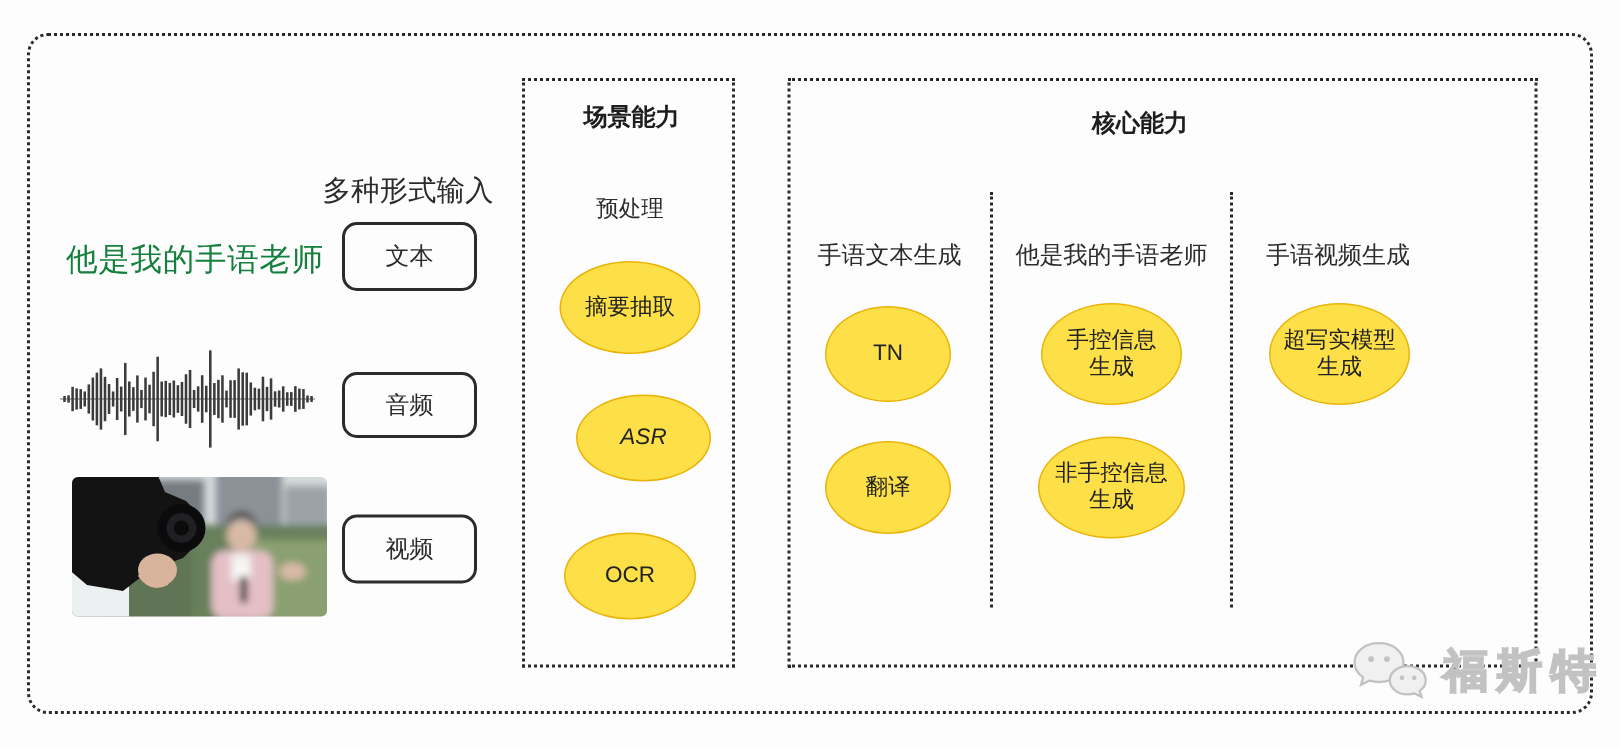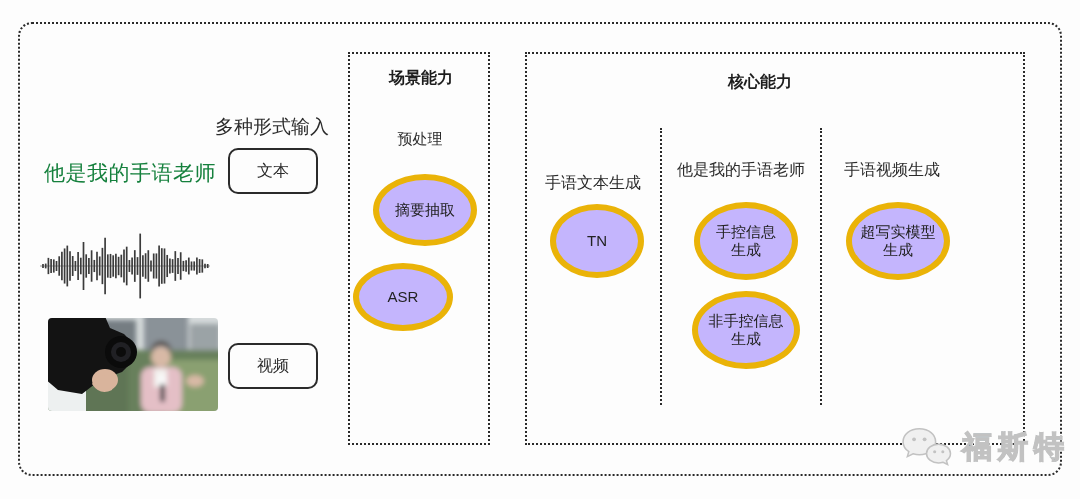--- a/index.html
+++ b/index.html
@@ -27,22 +27,22 @@
     font-size:15px;color:#2b2b2b;white-space:nowrap;
   }
   .col-header{
     position:absolute;transform:translateX(-50%);
     font-size:16px;color:#2b2b2b;white-space:nowrap;
   }
   .divider{
     position:absolute;width:0;border-left:2px dotted #2a2a2a;
   }
   .ellipse{
-    position:absolute;border:6px solid #eab308;border-radius:50%;
-    background:#c4b5fd;display:flex;flex-direction:column;
+    position:absolute;border:1px solid #eab308;border-radius:50%;
+    background:#fde047;display:flex;flex-direction:column;
     align-items:center;justify-content:center;text-align:center;
   }
   .ellipse span{font-size:15px;line-height:1.2;color:#222;white-space:nowrap;}
   .input-label{
     position:absolute;left:272px;top:114px;transform:translateX(-50%);
     font-size:19px;font-weight:400;color:#2b2b2b;white-space:nowrap;
   }
   .sentence{
     position:absolute;left:44px;top:159px;
     font-size:21px;color:#15803d;white-space:nowrap;letter-spacing:0.5px;
@@ -179,47 +179,56 @@
         <circle cx="73" cy="34" r="5" fill="#0b0b0b"></circle>
         <ellipse cx="57" cy="62" rx="13" ry="11" fill="#d9b49c"></ellipse>
         <path d="M44,66 q6,-12 22,-8 l-2,14 q-12,6 -20,-6 Z" fill="#d9b49c"></path>
       </g>
     </g>
   </svg>
 
   <div class="input-box box-text">
     <span>文本</span>
   </div>
+  <div class="input-box box-audio">
+    <span>音频</span>
+  </div>
   <div class="input-box box-video">
     <span>视频</span>
   </div>
 
   <div class="dashed-box scene-box"></div>
   <div class="box-title" style="left:421px;top:68px;">场景能力</div>
   <div class="sub-label" style="left:420px;top:130px;">预处理</div>
 
   <div class="ellipse" style="left:373px;top:174px;width:92px;height:60px;">
     <span>摘要抽取</span>
   </div>
-  <div class="ellipse" style="left:353px;top:263px;width:88px;height:56px;">
+  <div class="ellipse" style="left:384px;top:263px;width:88px;height:56px;font-style:italic;">
     <span>ASR</span>
+  </div>
+  <div class="ellipse" style="left:376px;top:355px;width:86px;height:56px;">
+    <span>OCR</span>
   </div>
 
   <div class="dashed-box core-box"></div>
   <div class="box-title" style="left:760px;top:72px;">核心能力</div>
 
   <div class="divider" style="left:660px;top:128px;height:277px;"></div>
   <div class="divider" style="left:820px;top:128px;height:277px;"></div>
 
-  <div class="col-header" style="left:593px;top:160px;margin-top:13px;">手语文本生成</div>
+  <div class="col-header" style="left:593px;top:160px;">手语文本生成</div>
   <div class="col-header" style="left:741px;top:160px;">他是我的手语老师</div>
   <div class="col-header" style="left:892px;top:160px;">手语视频生成</div>
 
   <div class="ellipse" style="left:550px;top:204px;width:82px;height:62px;">
     <span>TN</span>
+  </div>
+  <div class="ellipse" style="left:550px;top:294px;width:82px;height:60px;">
+    <span>翻译</span>
   </div>
 
   <div class="ellipse" style="left:694px;top:202px;width:92px;height:66px;">
     <span>手控信息</span>
     <span>生成</span>
   </div>
   <div class="ellipse" style="left:692px;top:291px;width:96px;height:66px;">
     <span>非手控信息</span>
     <span>生成</span>
   </div>

